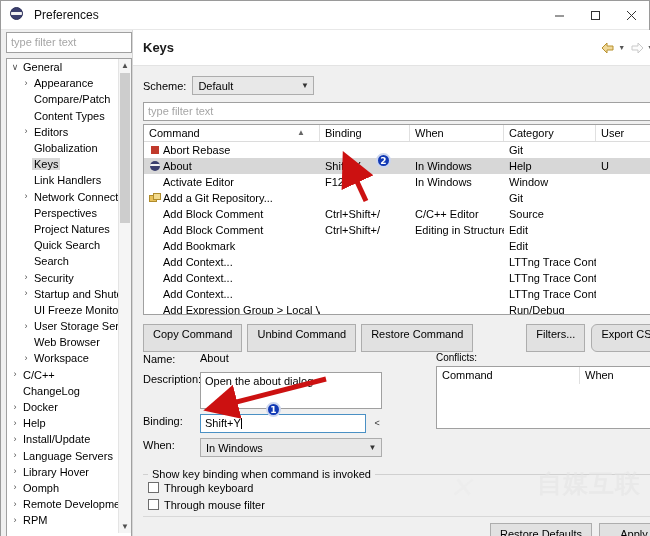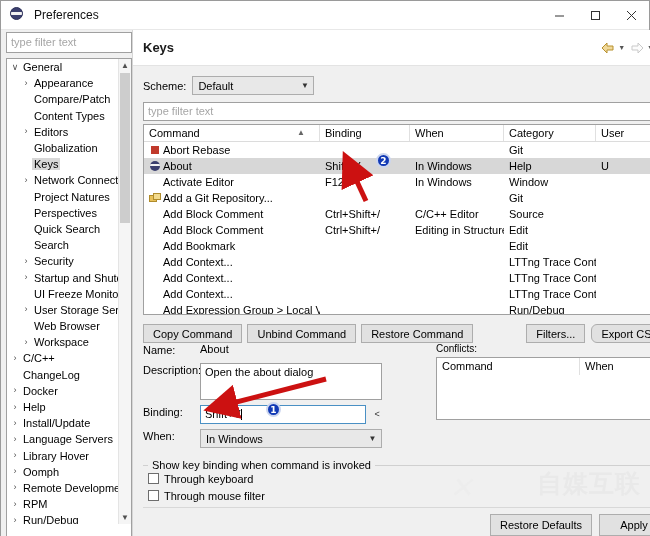--- a/index.html
+++ b/index.html
@@ -195,21 +195,21 @@
   #tvsb {
     position: absolute; right: 0; top: 0; bottom: 0; width: 13px;
     background: #fcfcfc; border-left: 1px solid #ededed;
   }
   #tvsb .arr { height: 14px; display:flex; align-items:center; justify-content:center; color:#4f4f4f; font-size:8px;}
   #tvsb .arr.bot { position:absolute; bottom:0; left:0; right:0;}
   #tvsb .thumb { position:absolute; left:1px; right:1px; top:15px; height:22px; background:#cdcdcd;}
   
   #btnrow { display: flex; align-items: center; margin-top: 9px; }
   .btn {
-    height: 19px; background: #e1e1e1; border: 1px solid #adadad;
+    height: 28px; background: #e1e1e1; border: 1px solid #adadad;
     font-size: 11px; padding: 0 9px; line-height: 19px;
     color: #000; white-space: nowrap;
   }
   #btnrow .btn + .btn { margin-left: 5px; }
   #btnrow .right { margin-left: auto; display: flex; }
   #btnrow .right .btn + .btn { margin-left: 6px; border-radius: 6px; }
   
   #detail { margin-top: 0; display: flex; gap: 34px; }
   #detail-left { width: 240px; }
   .drow { display: flex; align-items: flex-start; margin-bottom: 5px; }
@@ -354,30 +354,34 @@
             </div>
             <div class="tnode lvl2">
               <span class="arrow"></span>
               <span class="lbl">Globalization</span>
             </div>
             <div class="tnode lvl2 sel">
               <span class="arrow"></span>
               <span class="lbl">Keys</span>
             </div>
             <div class="tnode lvl2">
+              <span class="arrow"></span>
+              <span class="lbl">Link Handlers</span>
+            </div>
+            <div class="tnode lvl2">
               <span class="arrow">›</span>
               <span class="lbl">Network Connectio</span>
             </div>
             <div class="tnode lvl2">
               <span class="arrow"></span>
+              <span class="lbl">Perspectives</span>
+            </div>
+            <div class="tnode lvl2">
+              <span class="arrow"></span>
               <span class="lbl">Project Natures</span>
-            </div>
-            <div class="tnode lvl2">
-              <span class="arrow"></span>
-              <span class="lbl">Perspectives</span>
             </div>
             <div class="tnode lvl2">
               <span class="arrow"></span>
               <span class="lbl">Quick Search</span>
             </div>
             <div class="tnode lvl2">
               <span class="arrow"></span>
               <span class="lbl">Search</span>
             </div>
             <div class="tnode lvl2">

